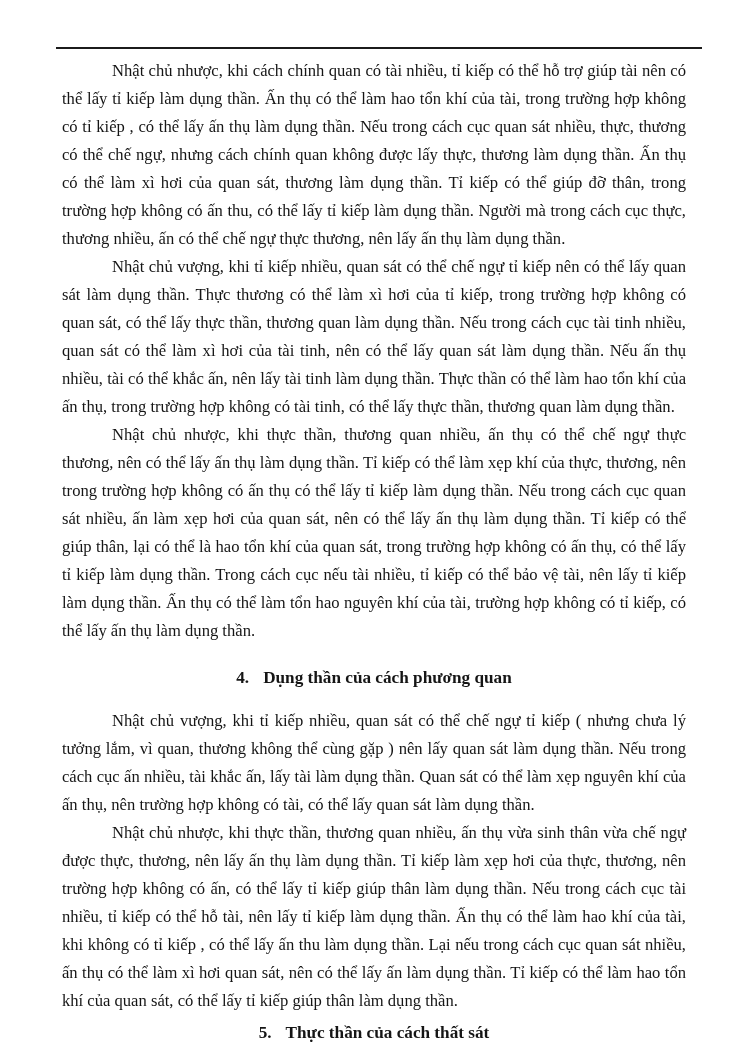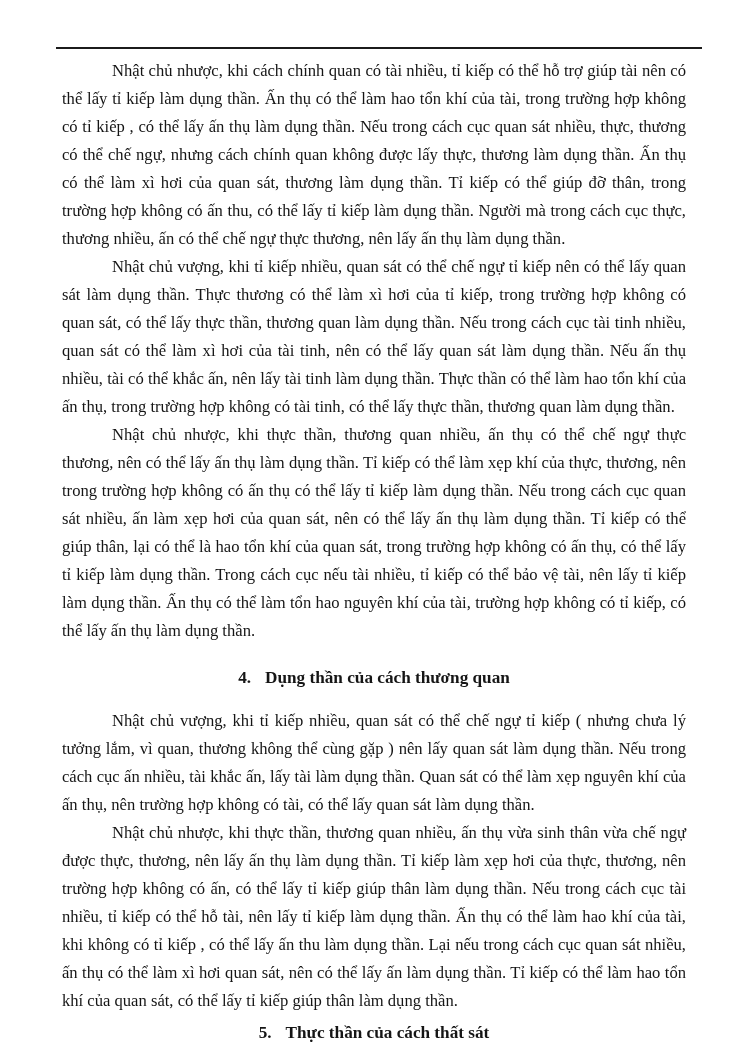--- a/index.html
+++ b/index.html
@@ -72,21 +72,21 @@
 
   <div class="content">
 
     <p class="para">Nhật chủ nhược,  khi cách chính quan có tài nhiều, tỉ kiếp có thể hỗ trợ giúp tài  nên có thể lấy tỉ kiếp làm dụng thần. Ấn thụ có thể làm hao tổn khí của tài, trong trường hợp không có tỉ kiếp , có thể lấy ấn thụ làm dụng thần. Nếu trong cách cục quan sát nhiều, thực, thương có thể chế ngự, nhưng cách chính quan không được lấy thực, thương làm dụng thần. Ấn thụ có thể làm xì hơi của quan sát, thương làm dụng thần. Tỉ kiếp có thể giúp đỡ thân, trong trường hợp không có ấn thu, có thể lấy tỉ kiếp làm dụng thần. Người mà trong cách cục thực, thương nhiều, ấn có thể chế ngự thực thương, nên lấy ấn thụ làm dụng thần.</p>
 
 
     <p class="para">Nhật chủ vượng, khi tỉ kiếp nhiều, quan sát có thể chế ngự tỉ kiếp nên có thể lấy quan sát làm dụng thần. Thực thương có thể làm xì hơi của tỉ kiếp, trong trường hợp không có quan sát, có thể lấy thực thần, thương quan làm dụng thần. Nếu trong cách cục tài tinh nhiều, quan sát có thể làm xì hơi của tài tinh, nên có thể lấy quan sát làm dụng thần. Nếu ấn thụ nhiều, tài có thể khắc ấn, nên lấy tài tinh làm dụng thần. Thực thần có thể làm hao tổn khí của ấn thụ, trong trường hợp  không có tài tinh, có thể lấy thực thần, thương quan làm dụng thần.</p>
 
     <p class="para">Nhật chủ nhược,  khi thực thần, thương quan nhiều, ấn thụ có thể chế ngự thực thương, nên có thể lấy ấn thụ làm dụng thần. Tỉ kiếp có thể làm xẹp khí của thực, thương, nên trong trường hợp  không có ấn thụ có thể lấy tỉ kiếp làm dụng thần. Nếu trong cách cục quan sát nhiều, ấn làm xẹp hơi của quan sát, nên có thể lấy ấn thụ làm dụng thần. Tỉ kiếp có thể giúp thân, lại có thể là hao tổn khí của quan sát, trong trường hợp không có ấn thụ, có thể lấy tỉ kiếp làm dụng thần. Trong cách cục nếu tài nhiều, tỉ kiếp có thể bảo vệ tài, nên lấy tỉ kiếp làm dụng thần. Ấn thụ có thể làm tổn hao nguyên khí của tài, trường hợp không có tỉ kiếp, có thể lấy ấn thụ làm dụng thần.</p>
 
-    <p class="heading"><span class="h-num">4.</span><span>Dụng thần của cách thương quan</span></p>
+    <p class="heading"><span class="h-num">4.</span><span>Dụng thần của cách phương quan</span></p>
 
     <p class="para">Nhật chủ vượng, khi tỉ kiếp nhiều, quan sát có thể chế ngự tỉ kiếp ( nhưng chưa lý tưởng lắm, vì quan, thương không thể cùng gặp ) nên lấy quan sát làm dụng thần. Nếu trong cách cục ấn nhiều, tài khắc ấn, lấy tài làm dụng thần. Quan sát có thể làm xẹp nguyên khí của ấn thụ, nên trường hợp không có tài, có thể lấy quan sát làm dụng thần.</p>
 
     <p class="para">Nhật chủ nhược,  khi thực thần, thương quan nhiều, ấn thụ vừa sinh thân vừa chế ngự được thực, thương, nên lấy ấn thụ làm dụng thần. Tỉ kiếp làm xẹp hơi của thực, thương, nên trường hợp không có ấn, có thể lấy tỉ kiếp giúp thân làm dụng thần. Nếu trong cách cục tài nhiều, tỉ kiếp có thể hỗ tài, nên lấy tỉ kiếp làm dụng thần. Ấn thụ có thể làm hao khí của tài, khi không có tỉ kiếp , có thể lấy ấn thu làm dụng thần. Lại nếu trong cách cục quan sát nhiều, ấn thụ có thể làm xì hơi quan sát, nên có thể lấy ấn làm dụng thần. Tỉ kiếp có thể làm hao tổn khí của quan sát, có thể lấy tỉ kiếp giúp thân làm dụng thần.</p>
 
 
     <p class="heading tight"><span class="h-num">5.</span><span>Thực thần của cách thất sát</span></p>
 
     <p class="para">Nhật chủ vượng, tỉ kiếp nhiều thì chọn quan sát làm dụng thần. Nếu không có quan sát thì chọn tài tinh.</p>
 

